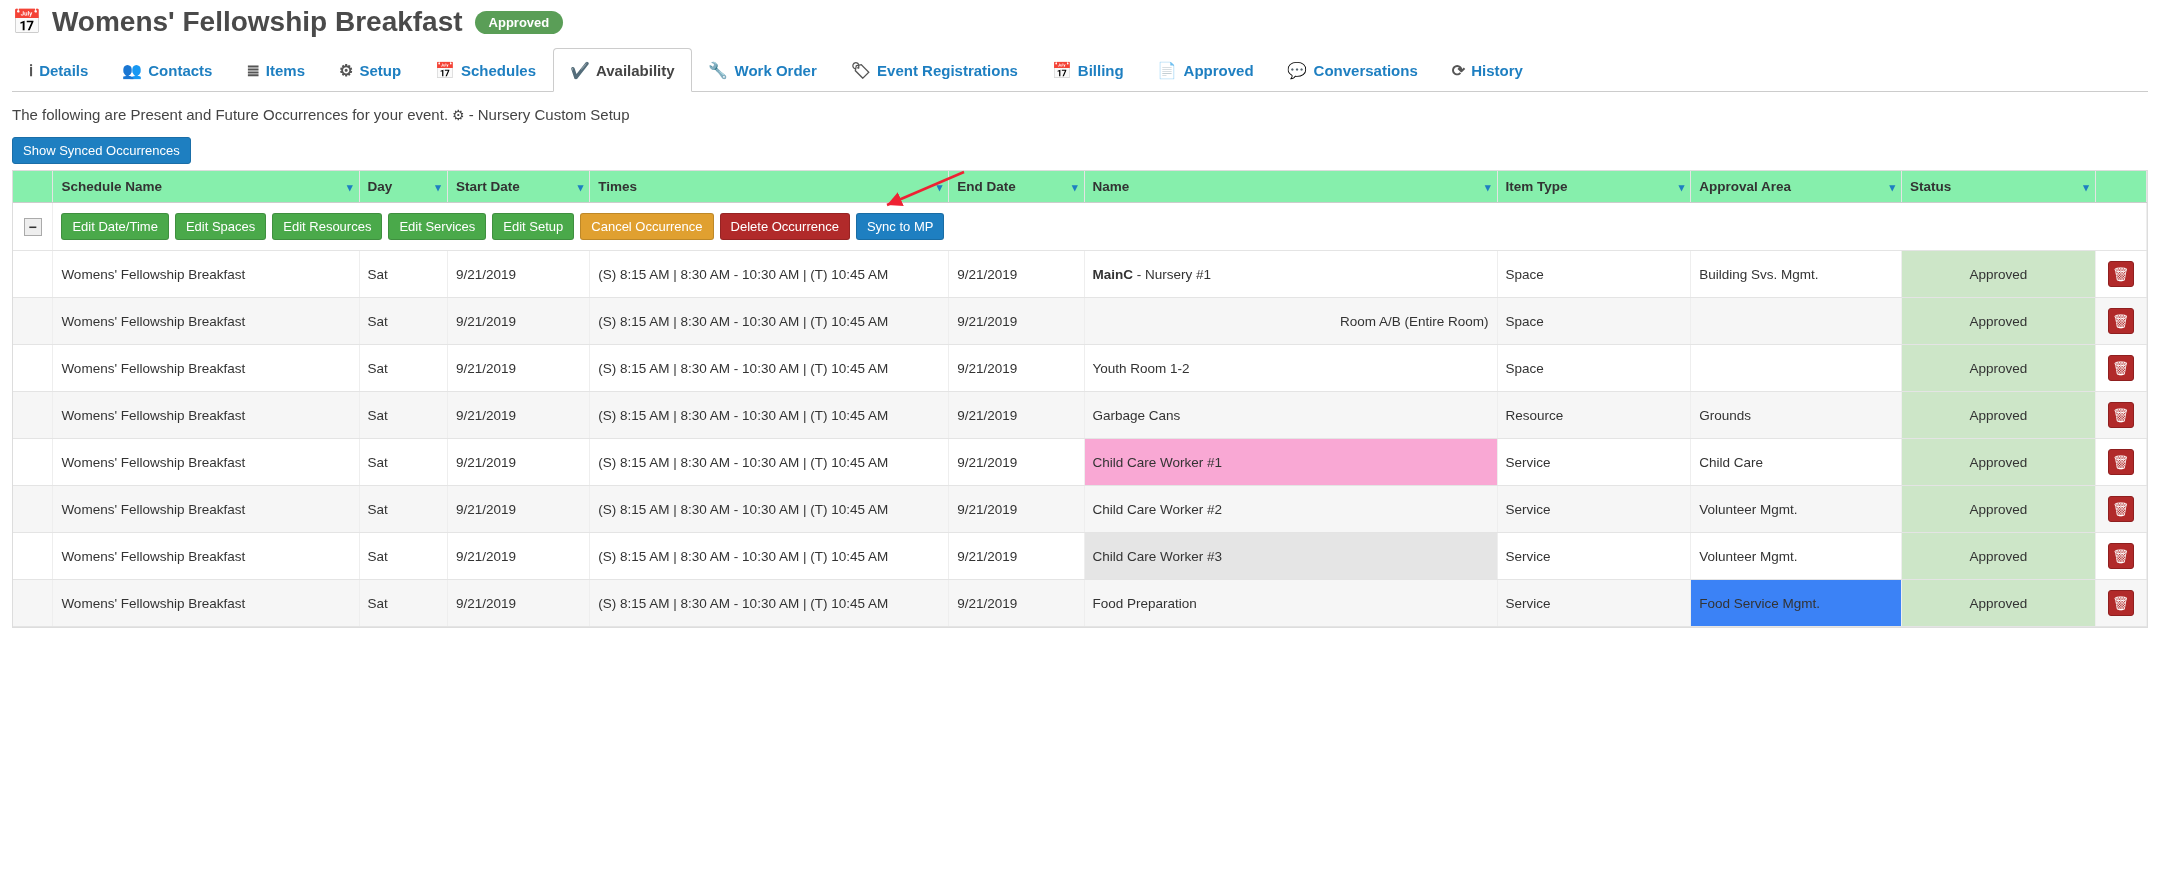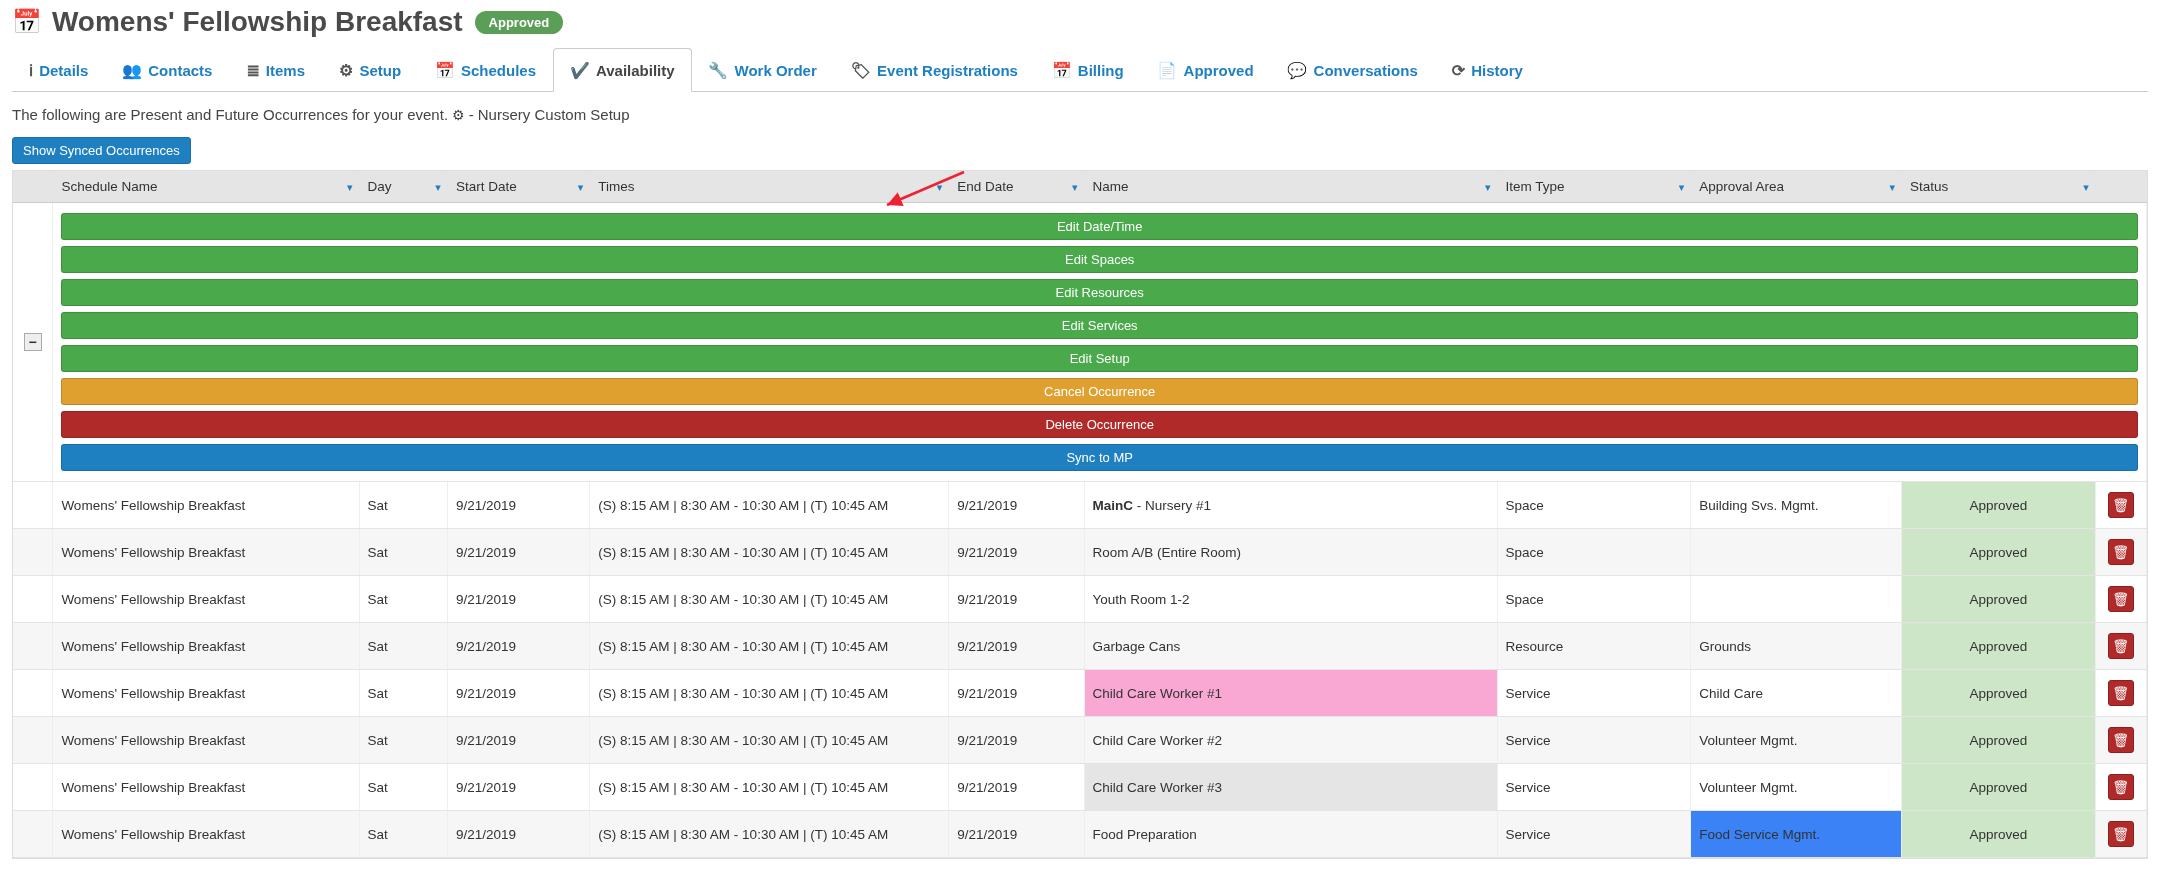--- a/index.html
+++ b/index.html
@@ -82,44 +82,44 @@
     font-weight: 500;
   }
   .btn-primary { background: #1e7fc1; border-color: #1a6ea8; }
   .btn-default { background: #fff; color: #333; border-color: #ccc; }
   .secondary-row { margin-bottom: 6px; }
   .btn-sm { padding: 5px 10px; font-size: 13px; border-radius: 3px; }
   .table-wrap { border: 1px solid #ddd; position: relative; }
   .table { width: 100%; border-collapse: collapse; table-layout: fixed; }
   .table th {
     text-align: left;
-    font-weight: 400;
+    font-weight: 700;
     font-size: 13.5px;
     color: #333;
-    background: #e5e5e5;
+    background: #86efac;
     border-bottom: 1px solid #ccc;
     border-right: 1px solid #e4e4e4;
     padding: 8px 8px;
     position: relative;
     white-space: nowrap;
   }
   .filter-icon {
     position: absolute;
     right: 6px; top: 50%;
     transform: translateY(-50%);
     color: #1e7fc1;
     font-size: 11px;
     cursor: pointer;
   }
   .toolbar-row td {
     border-bottom: 1px solid #e4e4e4;
     padding: 6px 8px;
     background: #f3f3f3;
   }
-  .toolbar-row .tools { display: flex; gap: 6px; flex-wrap: wrap; flex-direction: column; }
+  .toolbar-row .tools { display: flex; gap: 6px; flex-wrap: wrap; }
   .tbtn { padding: 5px 10px; font-size: 13px; border-radius: 3px; border: 1px solid rgba(0,0,0,.15); cursor: pointer; color: #fff; font-weight: 500;}
   .tbtn-green { background: #4aa94a; }
   .tbtn-orange { background: #e0a030; }
   .tbtn-red { background: #b12a2a; }
   .tbtn-blue { background: #1e7fc1; }
   .collapse-cell { width: 28px; text-align: center; }
   .collapse-btn {
     display: inline-flex;
     width: 18px; height: 18px;
     align-items: center; justify-content: center;
@@ -301,21 +301,21 @@
                 <span>🗑</span>
               </span></td>
           </tr>
           <tr class="data">
             <td style="background: rgb(246, 246, 246);"></td>
             <td style="background: rgb(246, 246, 246);">Womens' Fellowship Breakfast</td>
             <td style="background: rgb(246, 246, 246);">Sat</td>
             <td style="background: rgb(246, 246, 246);">9/21/2019</td>
             <td style="background: rgb(246, 246, 246);">(S) 8:15 AM | 8:30 AM - 10:30 AM | (T) 10:45 AM</td>
             <td style="background: rgb(246, 246, 246);">9/21/2019</td>
-            <td style="background: rgb(246, 246, 246);">Room A/B (Entire Room)</td>
+            <td style="background: rgb(246, 246, 246); text-align: right;">Room A/B (Entire Room)</td>
             <td style="background: rgb(246, 246, 246);">Space</td>
             <td style="background: rgb(246, 246, 246);"></td>
             <td class="status-cell">Approved</td>
             <td class="del-cell" style="background: rgb(246, 246, 246);"><span class="del-btn">
                 <span>🗑</span>
               </span></td>
           </tr>
           <tr class="data">
             <td style="background: rgb(255, 255, 255);"></td>
             <td style="background: rgb(255, 255, 255);">Womens' Fellowship Breakfast</td>

